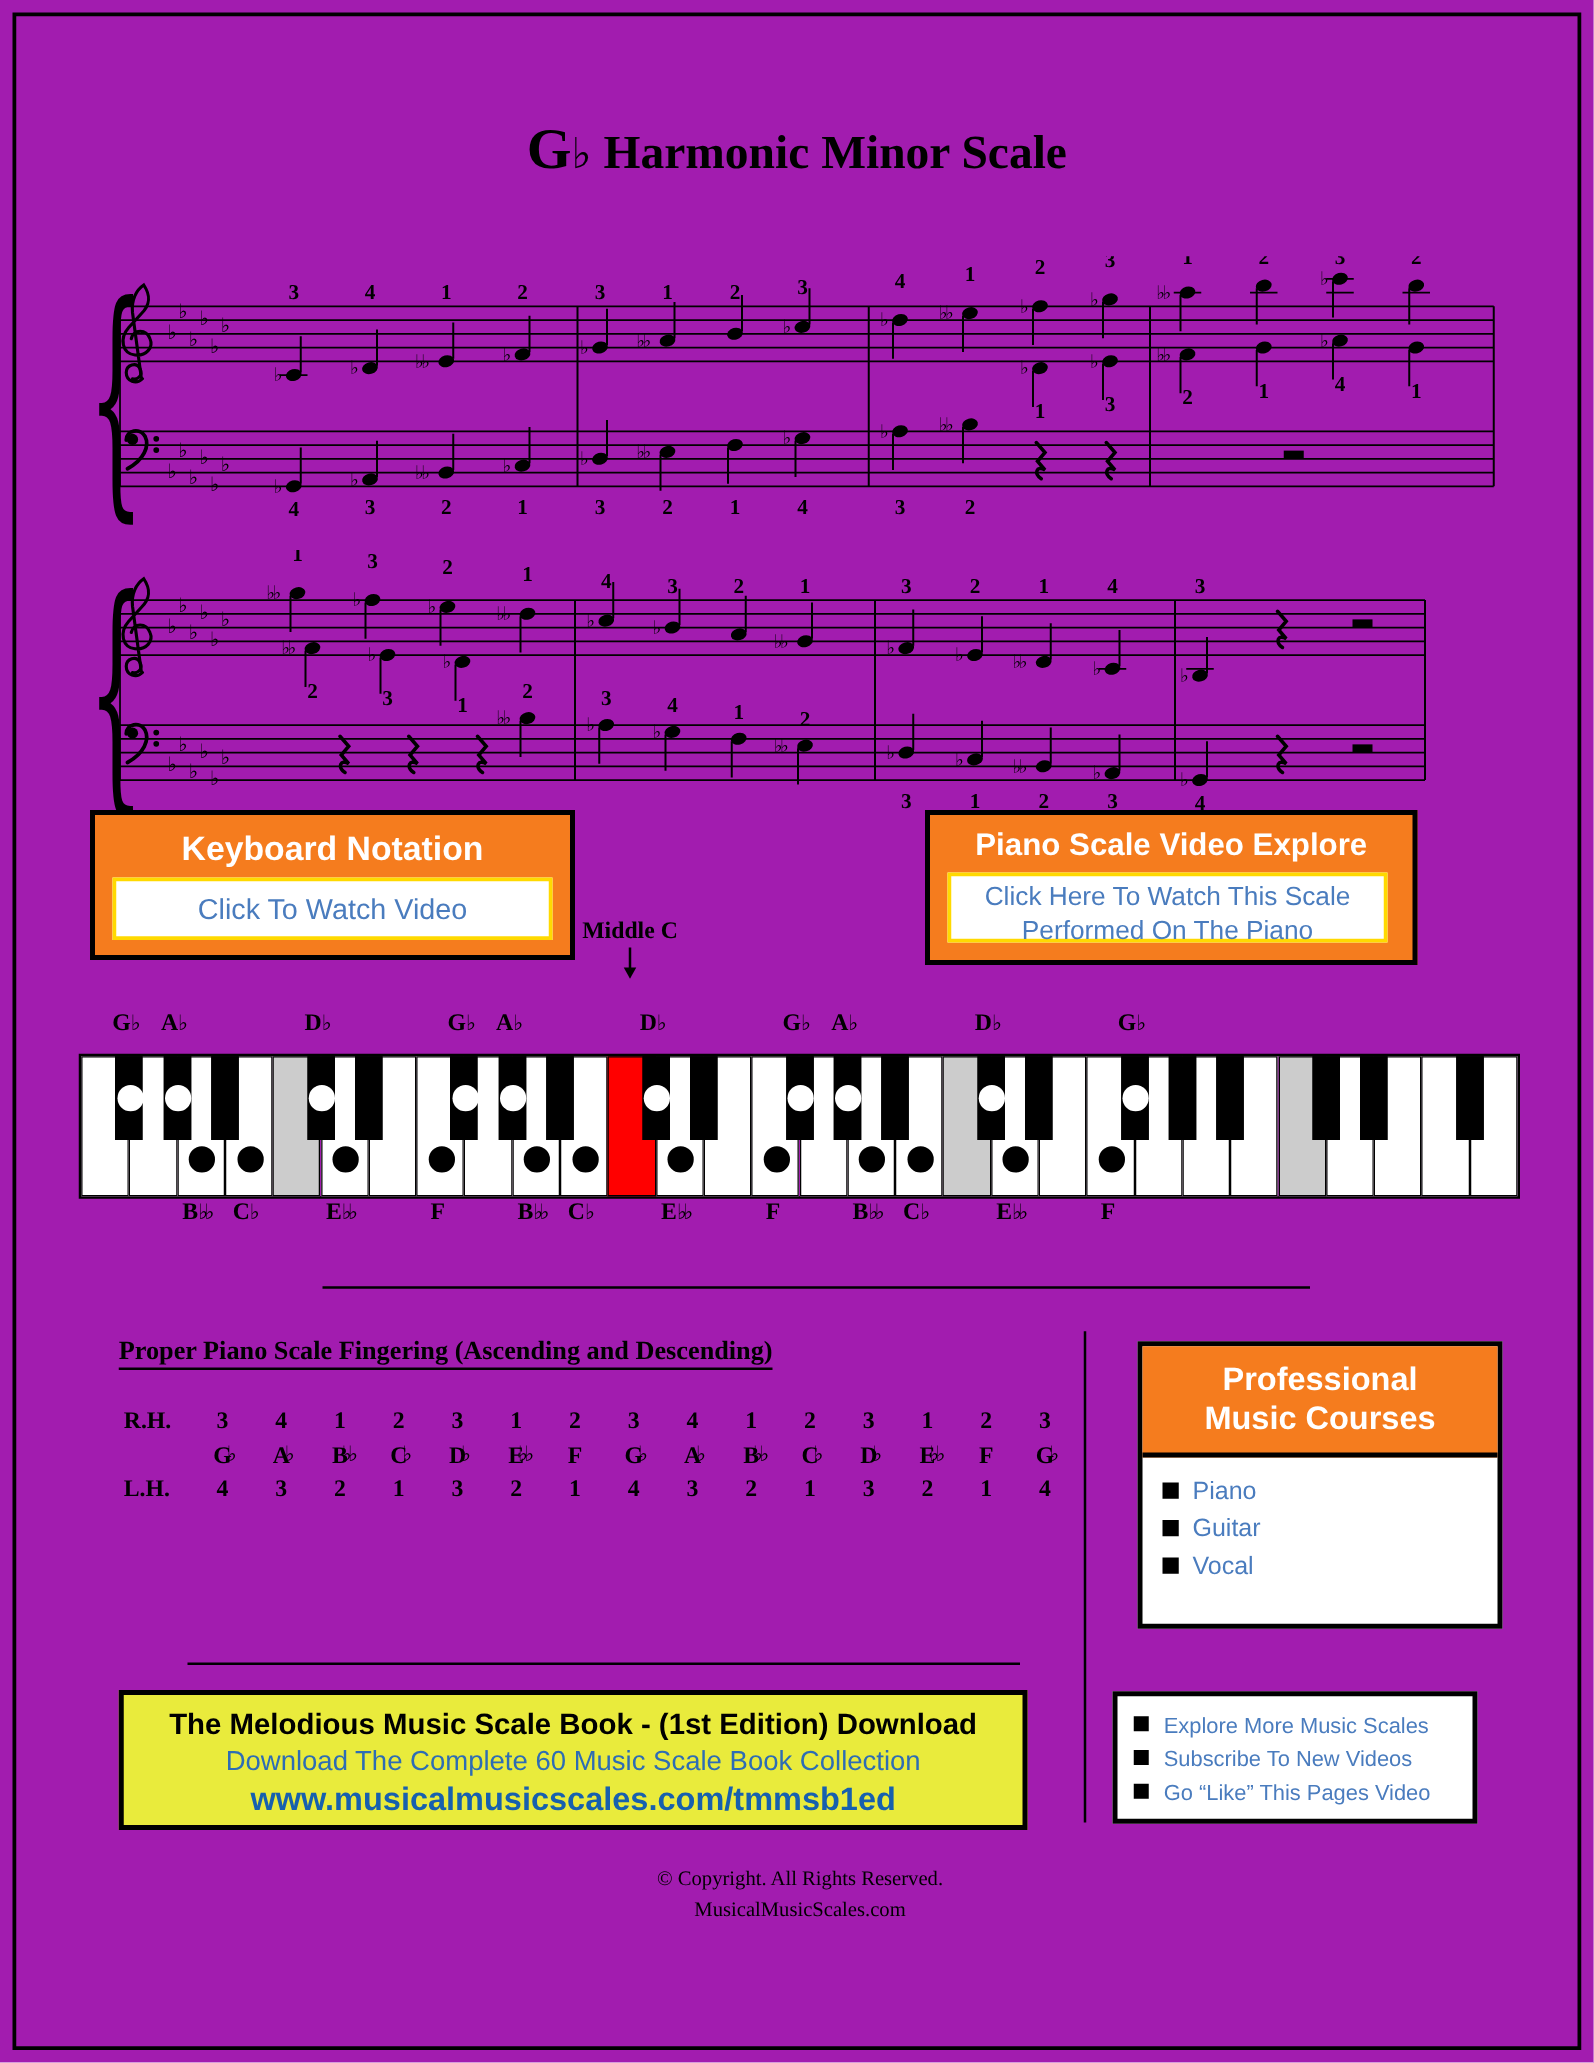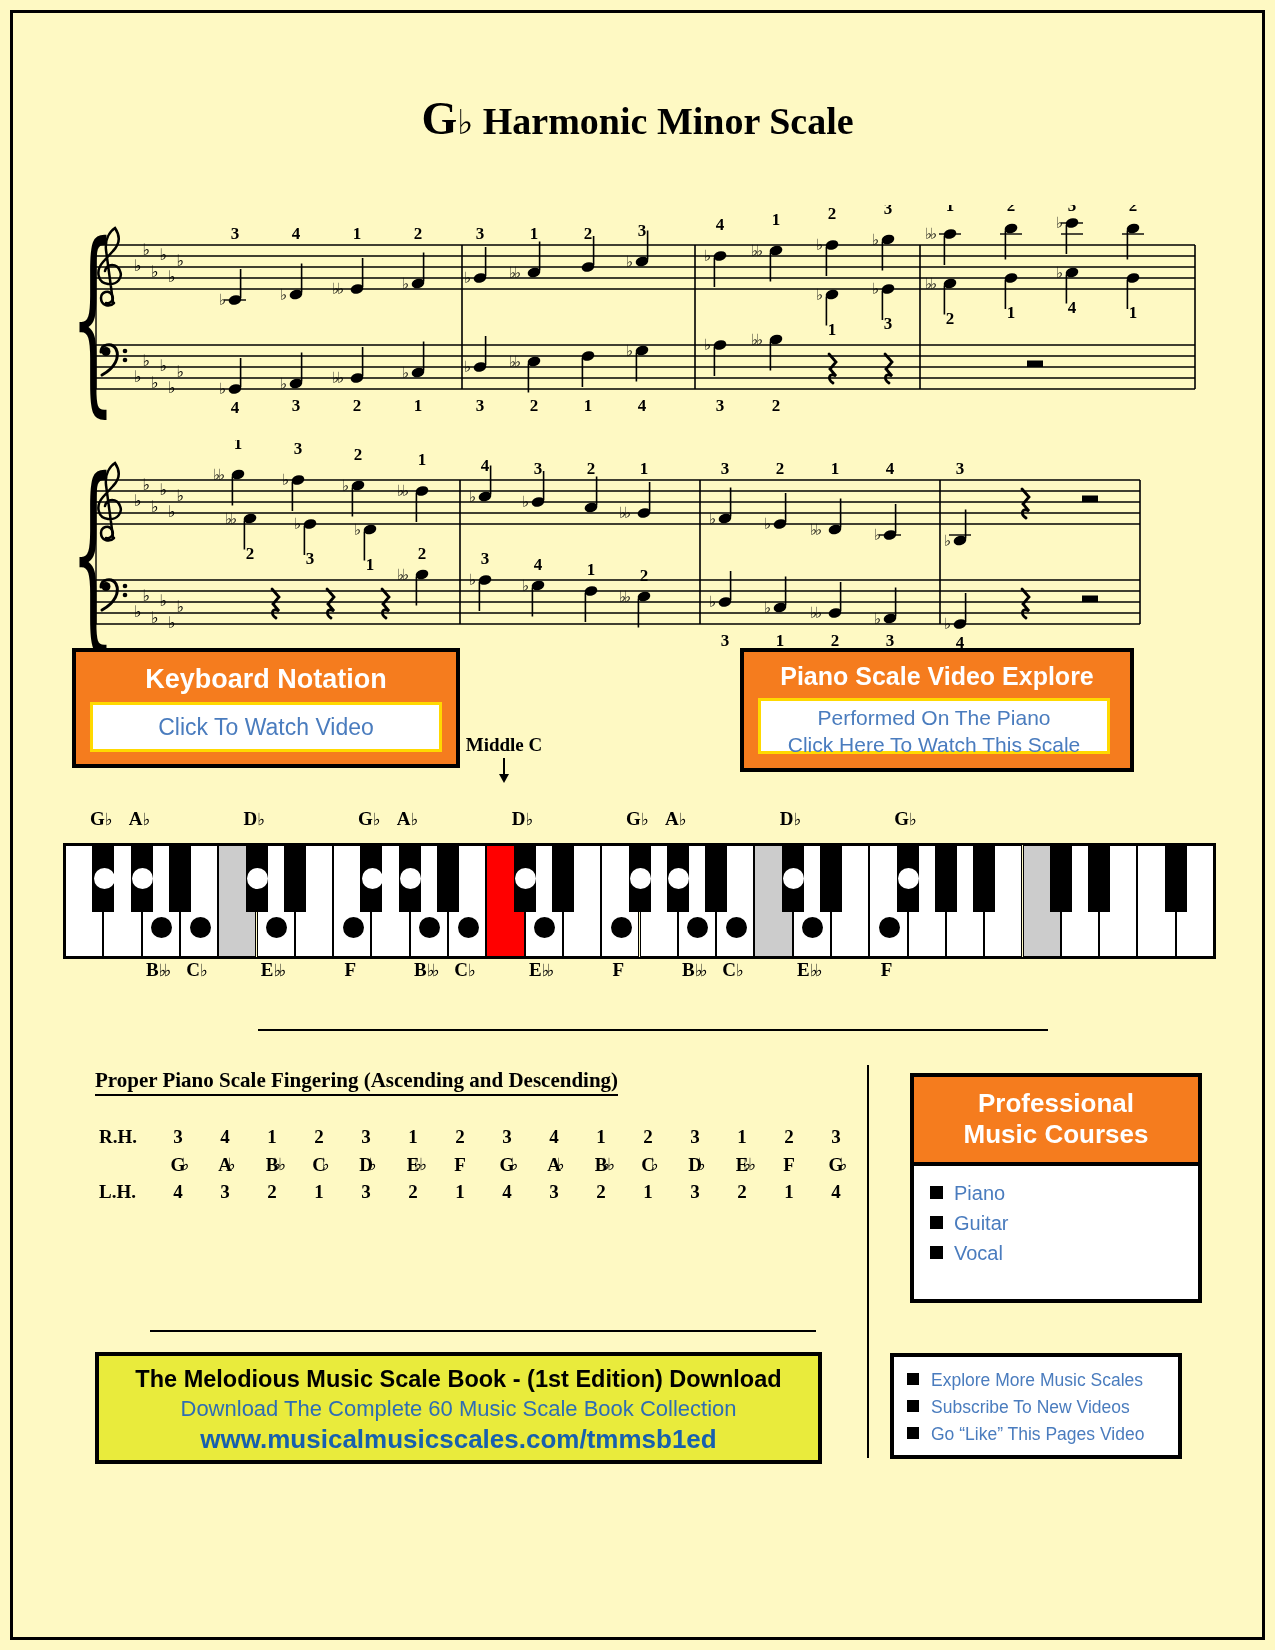--- a/index.html
+++ b/index.html
@@ -1,16 +1,16 @@
 <!DOCTYPE html>
 <html><head>
 <meta charset="utf-8">
 <style>
   html,body{margin:0;padding:0;background:#fff;}
-  .page{position:relative;width:1275px;height:1650px;background:#fef9c3;overflow:hidden;
+  .page{position:relative;width:1275px;height:1650px;background:#a21caf;overflow:hidden;
         font-family:"Liberation Serif","DejaVu Serif",serif;}
   .frame{position:absolute;left:10px;top:10px;width:1249px;height:1624px;border:3px solid #000;}
   .title{position:absolute;left:0;top:92px;width:1275px;text-align:center;white-space:nowrap;}
   .title .root{font-weight:bold;font-size:46px;}
   .title .acc{font-size:34px;font-family:"DejaVu Sans",sans-serif;}
   .title .rest{font-size:38px;}
   .h2{position:absolute;font-weight:bold;font-size:21px;border-bottom:2px solid #000;padding-bottom:1px;}
   .vbox{position:absolute;border:4px solid #000;background:#F57C1E;}
   .vbox .vhead{color:#fff;font-family:"Liberation Sans","DejaVu Sans",sans-serif;font-weight:bold;text-align:center;}
   .vbox .vinner{position:absolute;background:#fff;border:3px solid #FFD900;text-align:center;
@@ -402,22 +402,22 @@
     </div>
 
   <div class="vbox" style="left:72px;top:648px;width:380px;height:112px;">
     <div class="vhead" style="font-size:27px;padding-top:12px;">Keyboard Notation</div>
     <div class="vinner" style="left:14px;top:50px;width:346px;height:44px;font-size:23px;line-height:44px;">Click To Watch Video</div>
   </div>
 
   <div class="vbox" style="left:740px;top:648px;width:386px;height:116px;">
     <div class="vhead" style="font-size:25px;padding-top:10px;">Piano Scale Video Explore</div>
     <div class="vinner" style="left:14px;top:46px;width:352px;height:56px;font-size:21px;line-height:27px;padding-top:3px;box-sizing:border-box;">
+      <div>Click Here To Watch This Scale</div>
       <div>Performed On The Piano</div>
-      <div>Click Here To Watch This Scale</div>
     </div>
   </div>
 
   <div class="midc" style="left:504px;top:734px;">Middle C</div>
   <div class="arrow-shaft" style="left:503px;top:758px;height:17px;"></div>
   <div class="arrow-head" style="left:499px;top:774px;"></div>
 
   <div id="kb-area" style="position:absolute;left:0;top:0;width:1275px;height:0;">
       <div class="kb" style="left:63px;top:843px;width:1149px;height:112px;">
         <div class="wkey" style="left:0px;width:38.3px;height:112px;background:#fff;"></div>
@@ -629,13 +629,17 @@
   </div>
 
   <div class="cbox linksbox" style="left:890px;top:1353px;width:284px;height:98px;">
     <ul class="blist" id="links-list">
         <li><span class="sq"></span>Explore More Music Scales</li>
         <li><span class="sq"></span>Subscribe To New Videos</li>
         <li><span class="sq"></span>Go “Like” This Pages Video</li>
       </ul>
   </div>
 
+  <div class="footer" style="left:340px;top:1490px;width:600px;">
+    <div>© Copyright. All Rights Reserved.</div>
+    <div>MusicalMusicScales.com</div>
+  </div>
 </div>
 
 </body></html>

